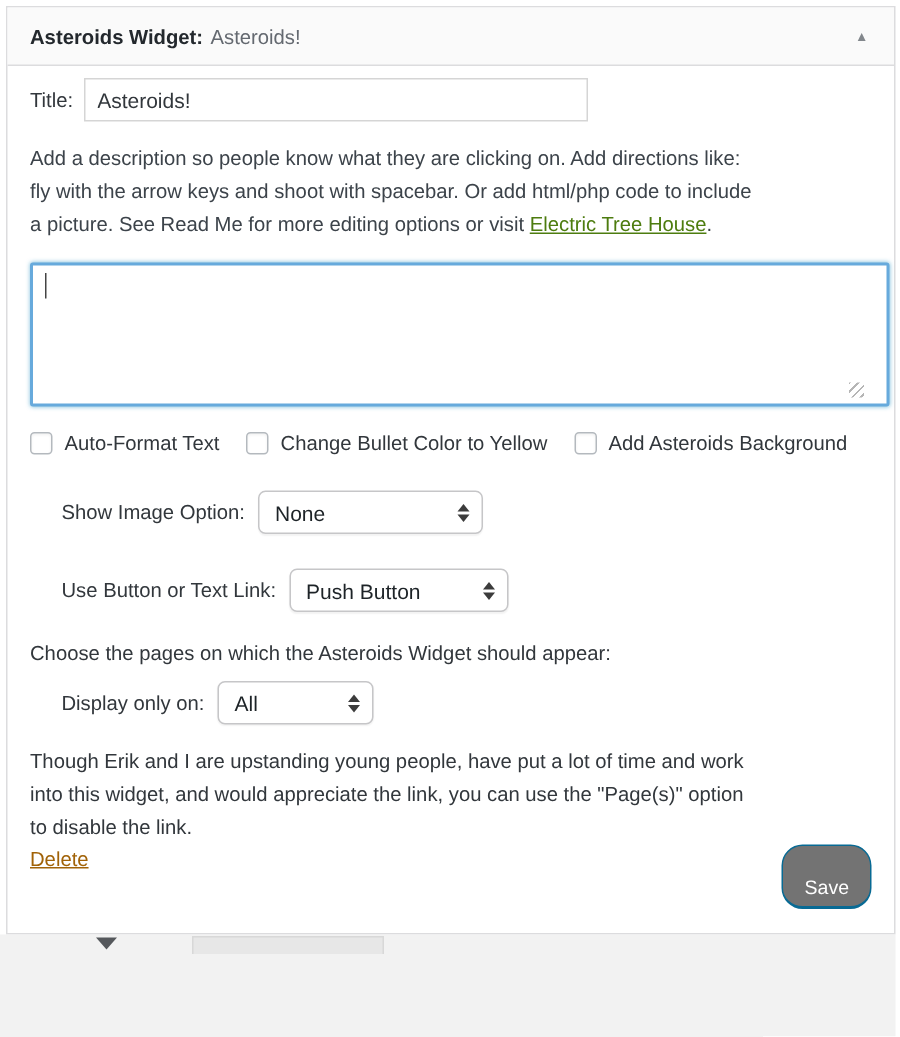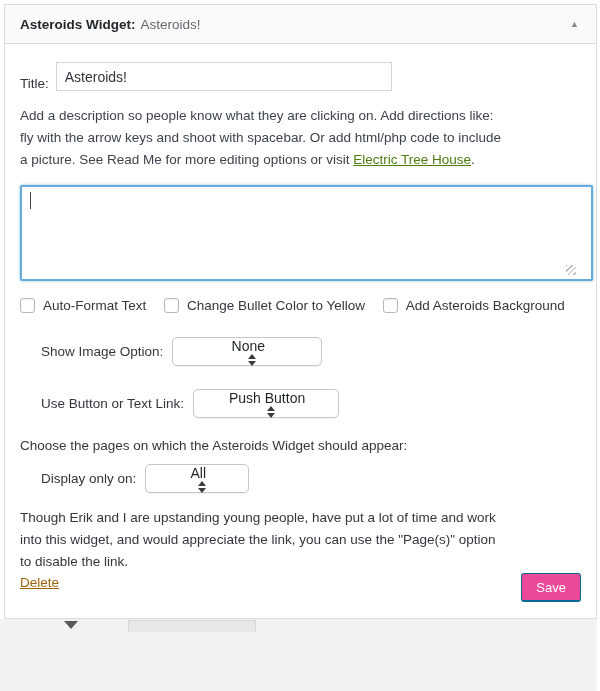--- a/index.html
+++ b/index.html
@@ -12,21 +12,21 @@
 
   .widget-header { height:39px; background:#fafafa; border-bottom:1px solid #dcdcde;
     display:flex; align-items:center; padding:0 15px; font-size:13.5px; cursor:pointer; }
   .widget-header .t-bold { font-weight:bold; color:#23282d; }
   .widget-header .t-rest { color:#646970; margin-left:5px; }
   .widget-header .spacer { flex:1; }
   .toggle { color:#82878c; font-size:9px; line-height:1; padding:4px 2px; cursor:pointer; }
 
   .widget-body { padding:0 15px 16px 15px; font-size:13.5px; }
 
-  .title-row { margin-top:18px; display:flex; align-items:flex-end; }
+  .title-row { margin-top:8px; display:flex; align-items:center; }
   .title-row label { margin-right:7px; color:#32373c; }
   .title-row input { width:336px; height:29px; border:1px solid #d5d5d5; background:#fff;
     font:14px "Liberation Sans","DejaVu Sans",sans-serif; color:#32373c; padding:0 8px; }
 
   .help { margin-top:14px; line-height:22px; color:#3c434a; }
   .help a { color:#4d7c0f; text-decoration:underline; }
 
   .ta-wrap { position:relative; margin-top:14px; }
   textarea.desc { display:block; width:573px; height:96px; resize:none;
     border:2px solid #67aadc; border-radius:2px; outline:none;
@@ -40,41 +40,41 @@
   .cb-item { white-space:normal; margin-right:14px; }
   .cb-box { display:inline-block; vertical-align:-3px; width:15px; height:15px;
     border:1px solid #b4b9be; border-radius:3px; background:#fff; margin-right:8px;
     box-shadow:inset 0 1px 2px rgba(0,0,0,.06); cursor:pointer; }
 
   .select-row { display:flex; align-items:center; }
   .row-gap-1 { margin-top:20px; } .row-gap-2 { margin-top:23px; }
   .select-row .lbl { margin-right:9px;margin-left:21px; }
   .mac-select { height:29px; background:#fff; border:1px solid #c6c6c8; border-radius:5px;
     box-shadow:0 1px 1px rgba(0,0,0,.05); display:flex; align-items:center;
-    padding:0 8px 0 10px; font-size:14px; color:#1d2327; cursor:pointer;flex-direction:column; }
+    padding:0 8px 0 10px; font-size:14px; color:#1d2327; cursor:pointer; }
   .mac-select .val { flex:1; }
   .arrows { display:flex; flex-direction:column; align-items:center; margin-left:8px; }
   .arrows .up { width:0; height:0; border-left:4px solid transparent;
     border-right:4px solid transparent; border-bottom:5px solid #3c3c3c; margin-bottom:2px; }
   .arrows .down { width:0; height:0; border-left:4px solid transparent;
     border-right:4px solid transparent; border-top:5px solid #3c3c3c; }
   .w-none { width:150px; } .w-push { width:146px; } .w-all { width:104px; }
 
   .choose-line { margin-top:17px; line-height:22px; }
   .display-row { margin-top:7px; }
 
   .credit { margin-top:14px; line-height:22px; }
   .shortcode { margin-top:10px; line-height:18px; }
 
   .footer-row { margin-top:2px; display:flex; align-items:flex-start; }
   .delete-link { color:#a16207; text-decoration:underline; font-size:13.5px; cursor:pointer; }
   .footer-row .spacer { flex:1; }
-  .save-btn { background:#ec4899; border:1px solid #086a94; border-bottom-width:2px;
-    border-radius:3px; color:#fff; font:13px "Liberation Sans","DejaVu Sans",sans-serif;
-    padding:6px 14px 5px; cursor:pointer; margin-top:-2px; }
+  .save-btn { background:#737373; border:1px solid #086a94; border-bottom-width:2px;
+    border-radius:14px; color:#fff; font:13px "Liberation Sans","DejaVu Sans",sans-serif;
+    padding:20px 14px 5px; cursor:pointer; margin-top:-2px; }
 
   .bottom-strip { flex:1; background:#f2f2f2; position:relative; margin-top:0; }
   .peek-arrow { position:absolute; left:64px; top:2px; width:0; height:0;
     border-left:7px solid transparent; border-right:7px solid transparent;
     border-top:8px solid #55585c; }
   .peek-tab { position:absolute; left:128px; top:1px; width:128px; height:12px;
     background:#e7e7e7; border:1px solid #d8d8d8; border-bottom:none; }
 </style>
 </head>
 <body>

